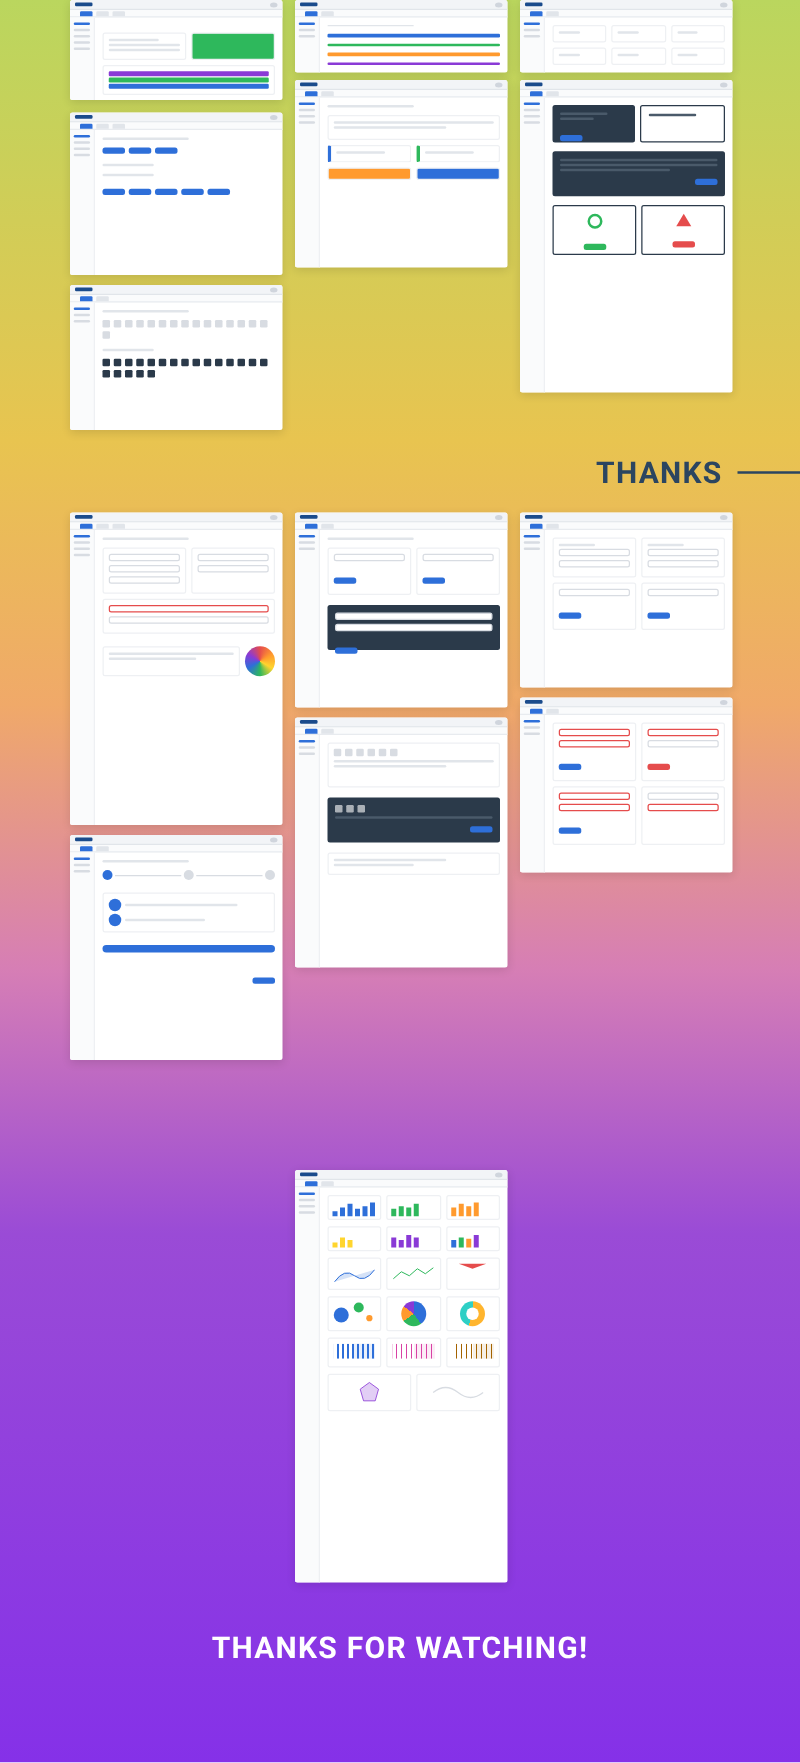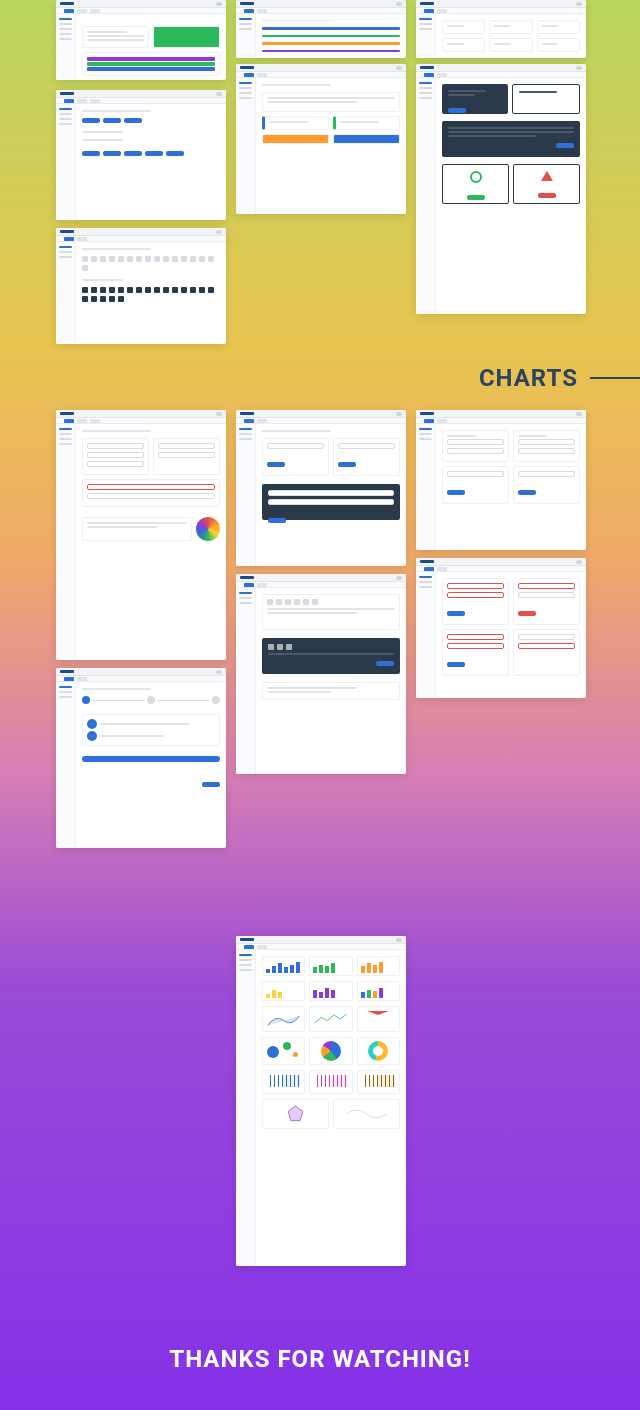--- a/index.html
+++ b/index.html
@@ -332,21 +332,21 @@
             <div class="ico"></div>
             <div class="ico"></div>
             <div class="ico"></div>
             <div class="ico"></div>
           </div>
     </div>
   </div>
 </div>
 
 <div class="hdr hdr-r" style="top:364px">
-  <span class="hdr-txt">CHARTS</span>
+  <span class="hdr-txt">THANKS</span>
   <div class="hdr-line" style="width:50px"></div>
 </div>
 
 <div class="tile" style="left:56px;top:410px;width:170px;height:250px">
   <div class="tile-top">
         <div class="brand"></div>
       </div>
   <div class="tile-tabs">
         <div class="tab act"></div>
         <div class="tab"></div>
@@ -658,15 +658,15 @@
                 <polygon points="15,3 26,11 22,25 8,25 4,11" fill="rgba(138,58,214,.25)" stroke="#8a3ad6" stroke-width="1"></polygon>
               </svg></div>
         <div class="card" style="height:30px"><svg viewBox="0 0 40 20" style="width:100%;height:100%">
                 <path d="M0,10 Q10,2 20,10 T40,10" fill="none" stroke="#d8dce2" stroke-width="1"></path>
               </svg></div>
       </div>
     </div>
   </div>
 </div>
 
-<div class="footer-txt" style="top:1345px">THANKS FOR WATCHING!</div>
+<div class="footer-txt" style="top:1304px">THANKS FOR WATCHING!</div>
 
 </div>
 
 </body></html>

